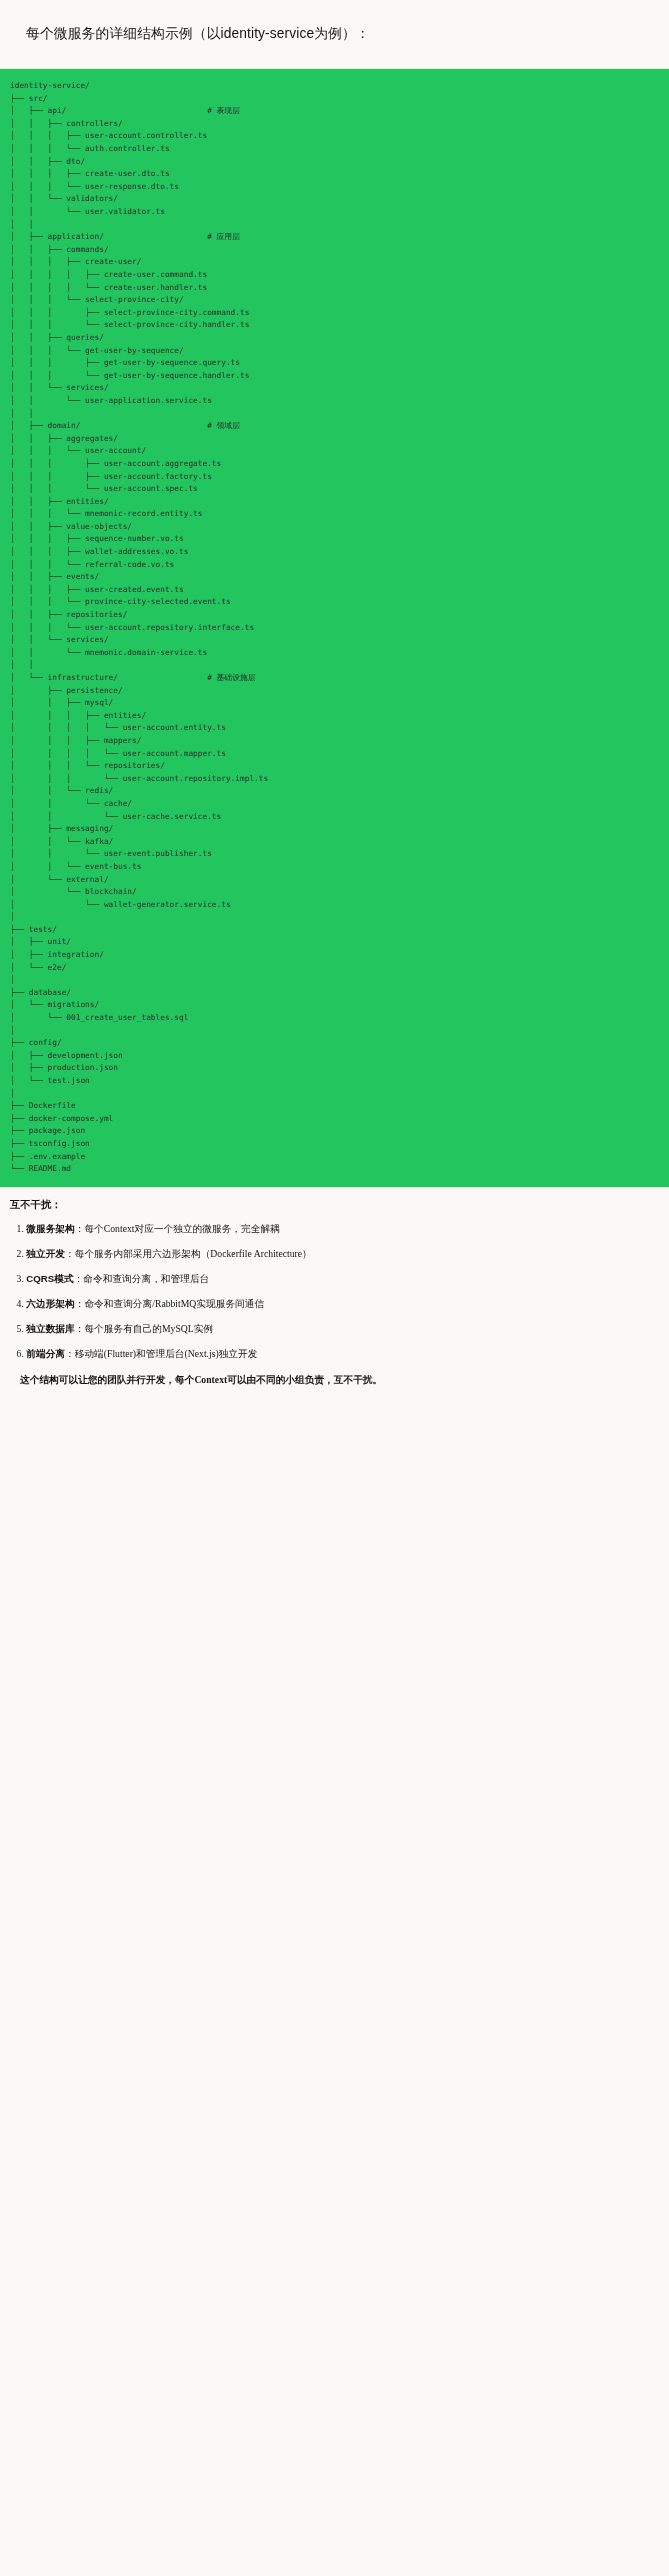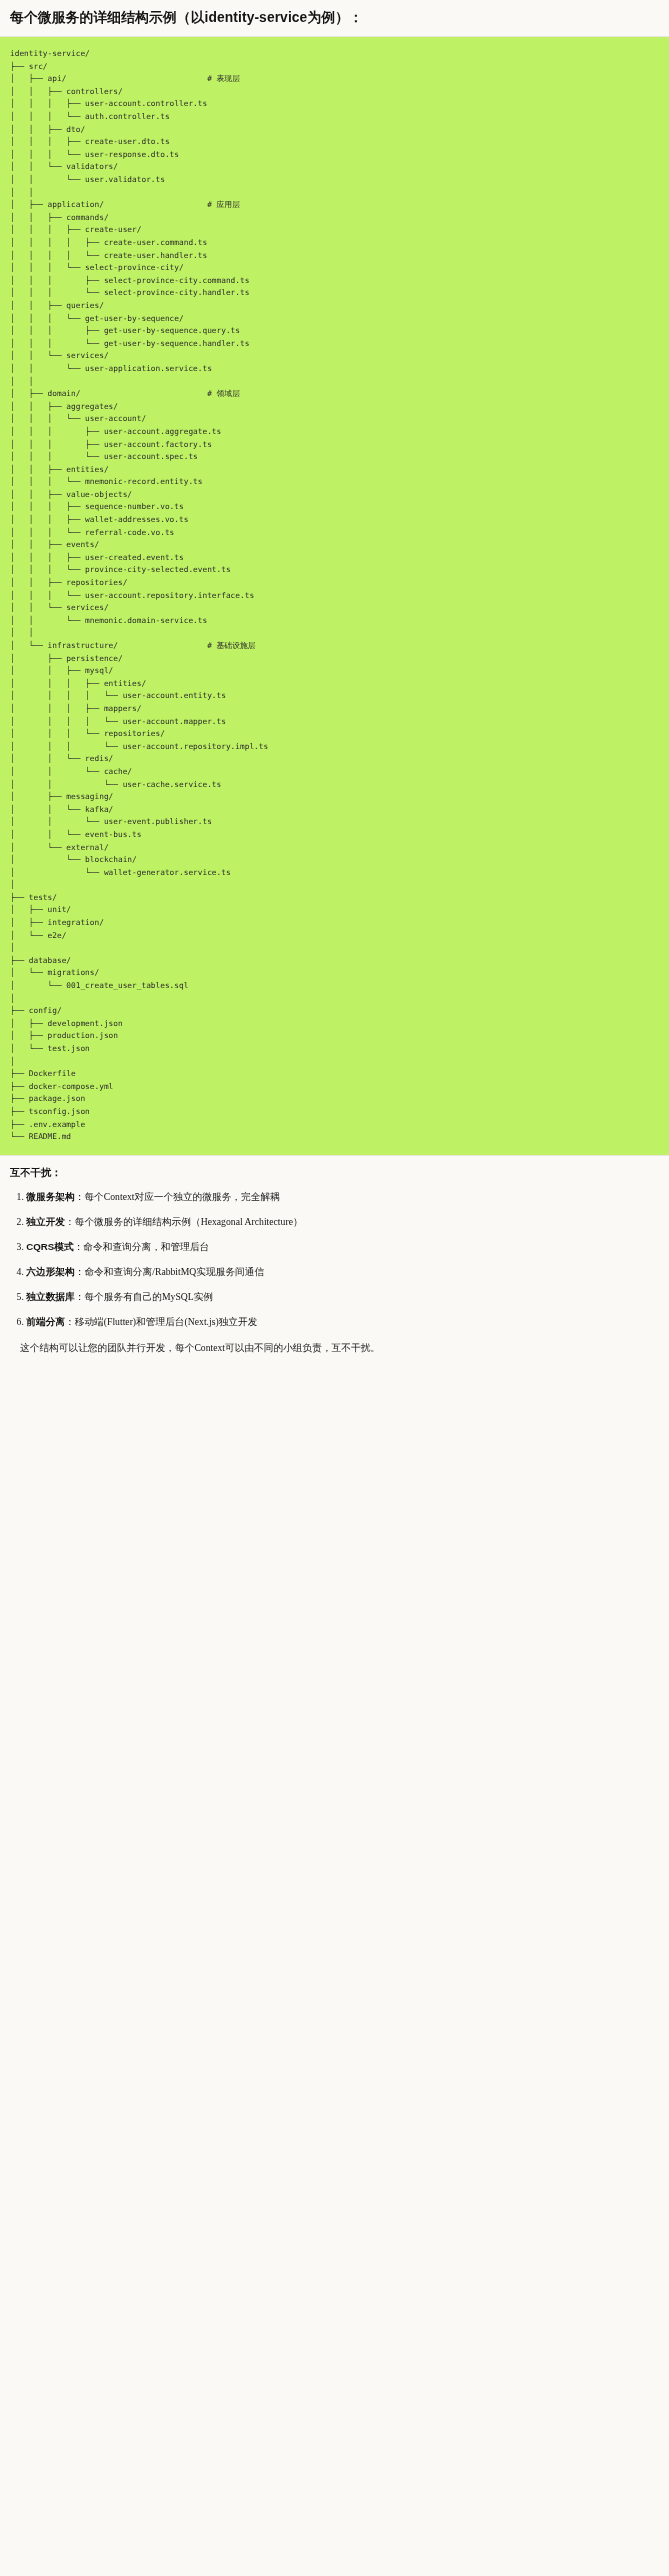--- a/index.html
+++ b/index.html
@@ -15,38 +15,38 @@
   }
   .page {
     width: 669px;
     box-sizing: border-box;
     background: #faf9f5;
   }
 
   
   .doc-title {
     font-family: "Liberation Sans", "DejaVu Sans", sans-serif;
-    font-weight: bold;
+    font-weight: normal;
     font-size: 13.8px;
     line-height: 1.35;
     color: #141413;
     padding: 8.8px 10px 8.8px 10px;
-    margin: 0;
+    margin: 16px;
     letter-spacing: 0.1px;
   }
 
   .rule {
     height: 0.6px;
     background: #e8e6dd;
     width: 100%;
   }
 
   
   .codeblock {
-    background: #bef264;
+    background: #22c55e;
     padding: 11.3px 10px 11.3px 10px;
     margin: 0;
     overflow: visible;
   }
   pre.tree {
     margin: 0;
     padding: 0;
     font-family: "DejaVu Sans Mono", "Liberation Mono", monospace;
     font-size: 7.8px;
     line-height: 12.6px;
@@ -83,20 +83,21 @@
   ol.notes-list li .lbl {
     font-family: "Liberation Sans", "DejaVu Sans", sans-serif;
     font-weight: bold;
   }
   .closing {
     font-size: 9.7px;
     line-height: 1.6;
     padding: 1.3px 10px 10px 10px;
     margin: 0;
     color: #141413;
+    font-weight: bold;
   }
 </style>
 </head>
 <body>
 
 <div class="page">
 
   <h1 class="doc-title">每个微服务的详细结构示例（以identity-service为例）：</h1>
 
   <div class="rule"></div>
@@ -194,21 +195,21 @@
   <div class="rule"></div>
 
   <div class="notes">
     <h2 class="notes-heading">互不干扰：</h2>
 
     <ol class="notes-list">
       <li>
         <span class="lbl">微服务架构</span><span>：每个Context对应一个独立的微服务，完全解耦</span>
       </li>
       <li>
-        <span class="lbl">独立开发</span><span>：每个微服务的详细结构示例（Hexagonal Architecture）</span>
+        <span class="lbl">独立开发</span><span>：每个服务内部采用六边形架构（Dockerfile Architecture）</span>
       </li>
       <li>
         <span class="lbl">CQRS模式</span><span>：命令和查询分离，和管理后台</span>
       </li>
       <li>
         <span class="lbl">六边形架构</span><span>：命令和查询分离/RabbitMQ实现服务间通信</span>
       </li>
       <li>
         <span class="lbl">独立数据库</span><span>：每个服务有自己的MySQL实例</span>
       </li>

